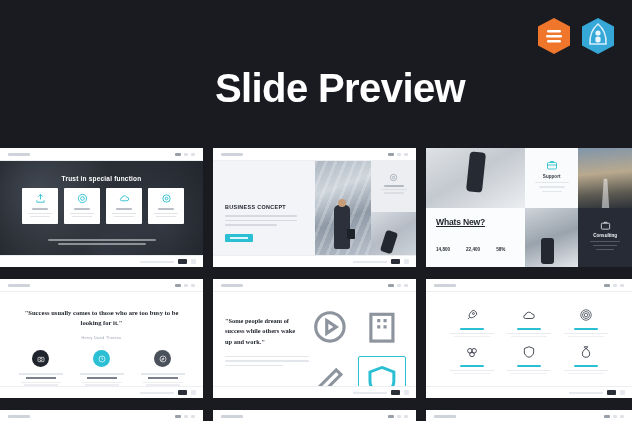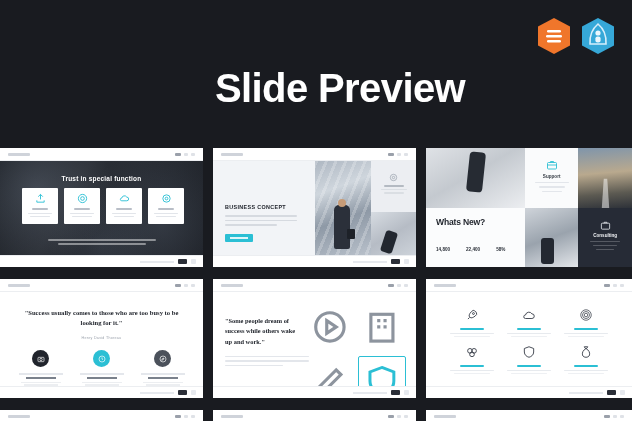--- a/index.html
+++ b/index.html
@@ -123,21 +123,21 @@
                 align-items:center; padding-top:9px; }
   .s3-sico { width:12px; height:12px; color:#2bbfd4; }
   .s3-sico svg{width:100%;height:100%;}
   .s3-st { font-size:4.6px; color:#3a4049; margin-top:5px; font-weight:bold; }
   .s3-sl { width:34px; height:1.4px; background:#e3e6eb; margin-top:3px; border-radius:1px; }
   .s3-road { position:relative; overflow:hidden;
              background:linear-gradient(175deg,#7f95ab 0%,#b9a98e 42%,#5c5a52 75%,#2e3239 100%); }
   .s3-road:after{content:"";position:absolute;bottom:0;left:46%;width:5px;height:36px;
       background:rgba(255,255,255,.5);transform:perspective(20px) rotateX(28deg);}
   .s3-new { background:#fbfcfd; padding:9px 10px 0; position:relative; }
-  .s3-nh { font-size:8.6px; font-weight:bold; color:#1f232b; letter-spacing:-.2px; }
+  .s3-nh { font-size:8.6px; font-weight:bold; color:#1f232b; letter-spacing:-.2px;text-decoration:underline; }
   .s3-nrule { width:56px; height:1.6px; background:#d9dde3; margin-top:6px; }
   .s3-stats { display:flex; gap:16px; margin-top:10px; }
   .s3-stat { }
   .s3-statline { width:26px; height:1.4px; background:#dfe3e8; margin-bottom:3px; }
   .s3-statv { font-size:4.6px; font-weight:bold; color:#2a2f38; }
   .s3-photo2 { position:relative; overflow:hidden;
                background:linear-gradient(160deg,#cfd4da 0%,#9aa3ad 50%,#e3e6ea 100%); }
   .s3-photo2:after{content:"";position:absolute;bottom:3px;left:30%;width:13px;height:26px;
       background:#232831;border-radius:3px;}
   .s3-cons { background:#262b36; display:flex; flex-direction:column;

